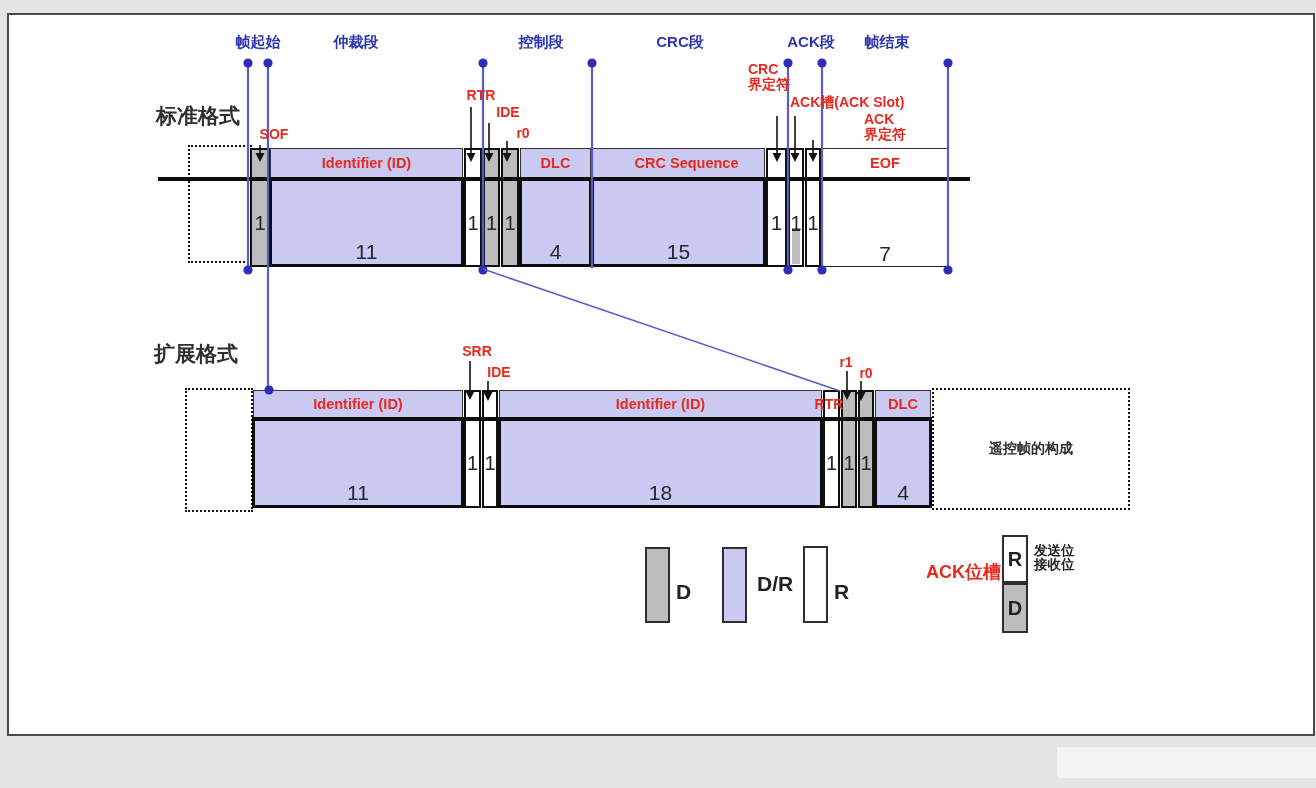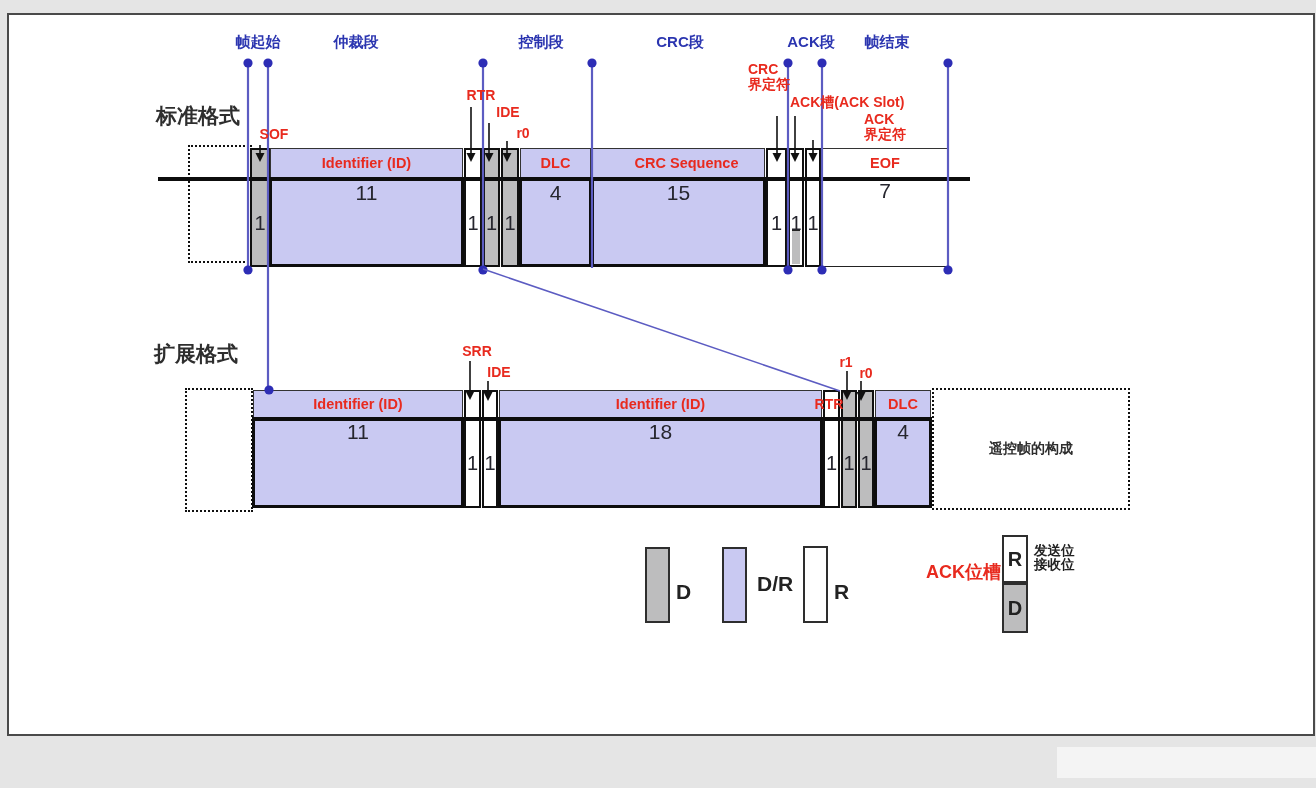--- a/index.html
+++ b/index.html
@@ -7,21 +7,21 @@
          font-family:"Liberation Sans","DejaVu Sans",sans-serif;}
   #frame{position:absolute;border:2.5px solid #4a4a4a;background:#fff;}
   .abs{position:absolute;box-sizing:border-box;}
   .row-title{position:absolute;font-size:21px;font-weight:bold;color:#2e2e2e;white-space:nowrap;}
   .seg-label{position:absolute;transform:translateX(-50%);font-size:15px;font-weight:bold;
              color:#2b35b0;white-space:nowrap;top:33px;}
   .cell{position:absolute;box-sizing:border-box;}
   .cell.big{border:1.5px solid #333;}
   .cell.col{border:2px solid #101010;}
   .bodybox{position:absolute;box-sizing:border-box;border:3.2px solid #0d0d0d;
-           display:flex;align-items:flex-start;justify-content:center;}
+           display:flex;align-items:flex-end;justify-content:center;}
   .bodybox.thin{border-width:1.6px;border-color:#222;}
   .striplab{position:absolute;display:flex;align-items:center;justify-content:center;
             color:#e82a1e;font-weight:bold;font-size:14.5px;white-space:nowrap;}
   .bitnum{position:absolute;left:0;right:0;text-align:center;font-size:20px;color:#26262e;}
   .bignum{font-size:21px;color:#26262e;}
   .dotted{position:absolute;box-sizing:border-box;border:2.5px dotted #101010;background:#fff;}
   .notebox{display:flex;align-items:center;justify-content:center;font-size:14px;
            font-weight:600;color:#2e2e2e;}
   .busline{position:absolute;background:#0d0d0d;z-index:6;}
   .annot{position:absolute;color:#e82a1e;font-weight:bold;font-size:14px;line-height:15px;

